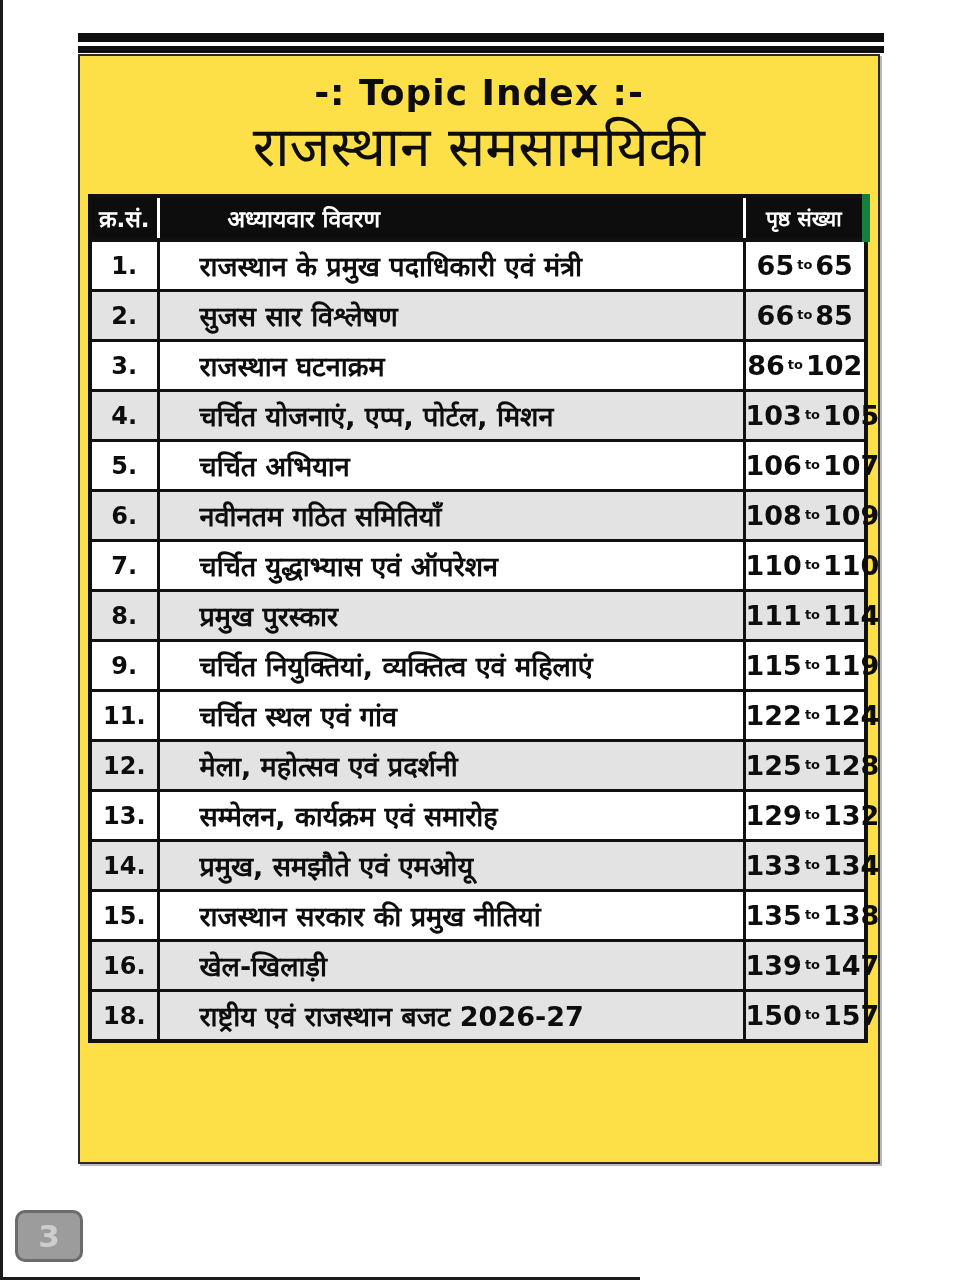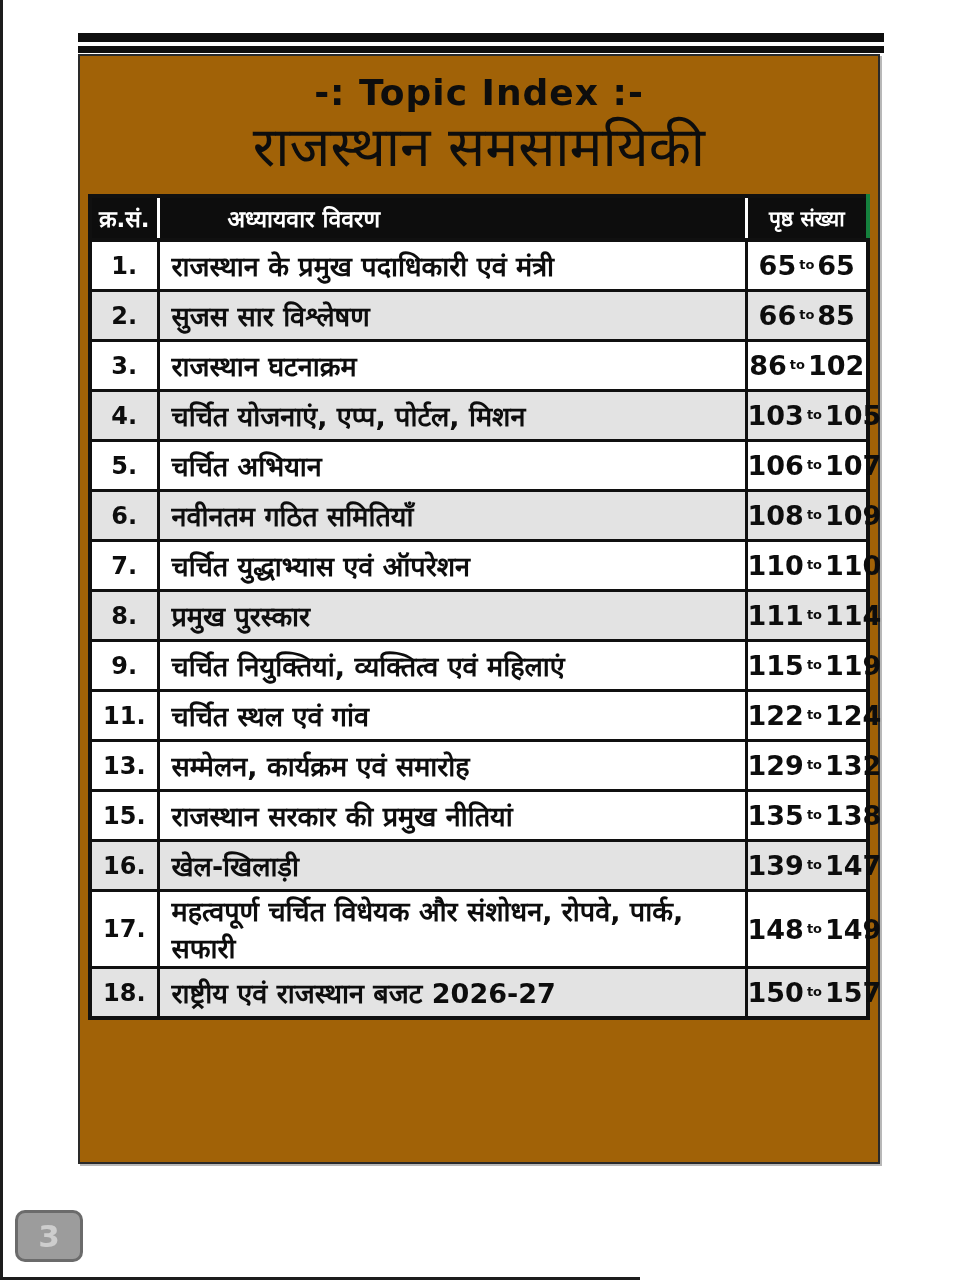--- a/index.html
+++ b/index.html
@@ -14,21 +14,21 @@
 
   
   .double-rule{position:absolute;left:78px;top:33px;width:806px;}
   .double-rule .bar1{height:9px;background:#0f0f0f;}
   .double-rule .gap{height:4px;background:#ffffff;}
   .double-rule .bar2{height:7px;background:#0f0f0f;}
 
   
   .content-box{
     position:absolute;left:78px;top:54px;width:802px;height:1110px;
-    border:2px solid #2a2a2a;background:#a16207;
+    border:2px solid #2a2a2a;background:#fde047;
     box-shadow:2px 2px 0 rgba(0,0,0,.28);
     box-sizing:border-box;
   }
   .title-en{
     margin-top:16px;text-align:center;
     font-size:36px;font-weight:bold;color:#0d0d0d;letter-spacing:1px;
     line-height:42px;
   }
   .title-hi{
     margin-top:2px;text-align:center;
@@ -43,29 +43,29 @@
   }
   col.c1{width:68px;}
   col.c3{width:122px;}
   thead th{
     background:#0d0d0d;color:#ffffff;height:40px;
     font-size:23px;font-weight:bold;padding:0;
     border-top:4px solid #101010;border-bottom:4px solid #101010;
   }
   thead th.h-sn{text-align:center;border-left:4px solid #101010;}
   thead th.h-desc{text-align:left;padding-left:68px;border-left:3px solid #ffffff;}
-  thead th.h-pages{text-align:center;border-left:3px solid #ffffff;border-right:4px solid #15803d;font-size:21px;}
+  thead th.h-pages{text-align:center;border-left:3px solid #ffffff;border-right:8px solid #15803d;font-size:21px;}
   tbody td{
     border:3px solid #101010;height:47px;padding:0;
     color:#0d0d0d;font-weight:bold;vertical-align:middle;
   }
   tbody tr.odd td{background:#ffffff;}
   tbody tr.even td{background:#e3e3e3;}
   td.c-sn{text-align:center;font-size:24px;}
-  td.c-title{text-align:left;padding-left:12px;font-size:27px;}
+  td.c-title{text-align:left;padding-left:40px;font-size:27px;}
   td.c-pages{text-align:center;font-size:27px;letter-spacing:0;}
   td.c-pages .to{
     font-size:13px;font-weight:bold;vertical-align:6px;margin:0 3px;
   }
 
   
   .page-badge{
     position:absolute;left:15px;top:1210px;width:68px;height:52px;
     background:#9c9c9c;border:3px solid #6b6b6b;border-radius:10px;
     box-sizing:border-box;display:flex;align-items:center;justify-content:center;
@@ -145,39 +145,44 @@
         <tr class="odd">
           <td class="c-sn">9.</td>
           <td class="c-title">चर्चित नियुक्तियां, व्यक्तित्व एवं महिलाएं</td>
           <td class="c-pages"><span>115</span><span class="to">to</span><span>119</span></td>
         </tr>
         <tr class="odd">
           <td class="c-sn">11.</td>
           <td class="c-title">चर्चित स्थल एवं गांव</td>
           <td class="c-pages"><span>122</span><span class="to">to</span><span>124</span></td>
         </tr>
+        <tr class="even">
+          <td class="c-sn">12.</td>
+          <td class="c-title">मेला, महोत्सव एवं प्रदर्शनी</td>
+          <td class="c-pages"><span>125</span><span class="to">to</span><span>128</span></td>
+        </tr>
         <tr class="odd">
           <td class="c-sn">13.</td>
           <td class="c-title">सम्मेलन, कार्यक्रम एवं समारोह</td>
           <td class="c-pages"><span>129</span><span class="to">to</span><span>132</span></td>
+        </tr>
+        <tr class="even">
+          <td class="c-sn">14.</td>
+          <td class="c-title">प्रमुख, समझौते एवं एमओयू</td>
+          <td class="c-pages"><span>133</span><span class="to">to</span><span>134</span></td>
         </tr>
         <tr class="odd">
           <td class="c-sn">15.</td>
           <td class="c-title">राजस्थान सरकार की प्रमुख नीतियां</td>
           <td class="c-pages"><span>135</span><span class="to">to</span><span>138</span></td>
         </tr>
         <tr class="even">
           <td class="c-sn">16.</td>
           <td class="c-title">खेल-खिलाड़ी</td>
           <td class="c-pages"><span>139</span><span class="to">to</span><span>147</span></td>
-        </tr>
-        <tr class="odd">
-          <td class="c-sn">17.</td>
-          <td class="c-title">महत्वपूर्ण चर्चित विधेयक और संशोधन, रोपवे, पार्क, सफारी</td>
-          <td class="c-pages"><span>148</span><span class="to">to</span><span>149</span></td>
         </tr>
         <tr class="even">
           <td class="c-sn">18.</td>
           <td class="c-title">राष्ट्रीय एवं राजस्थान बजट 2026-27</td>
           <td class="c-pages"><span>150</span><span class="to">to</span><span>157</span></td>
         </tr>
       </tbody>
   </table>
 </div>
 

